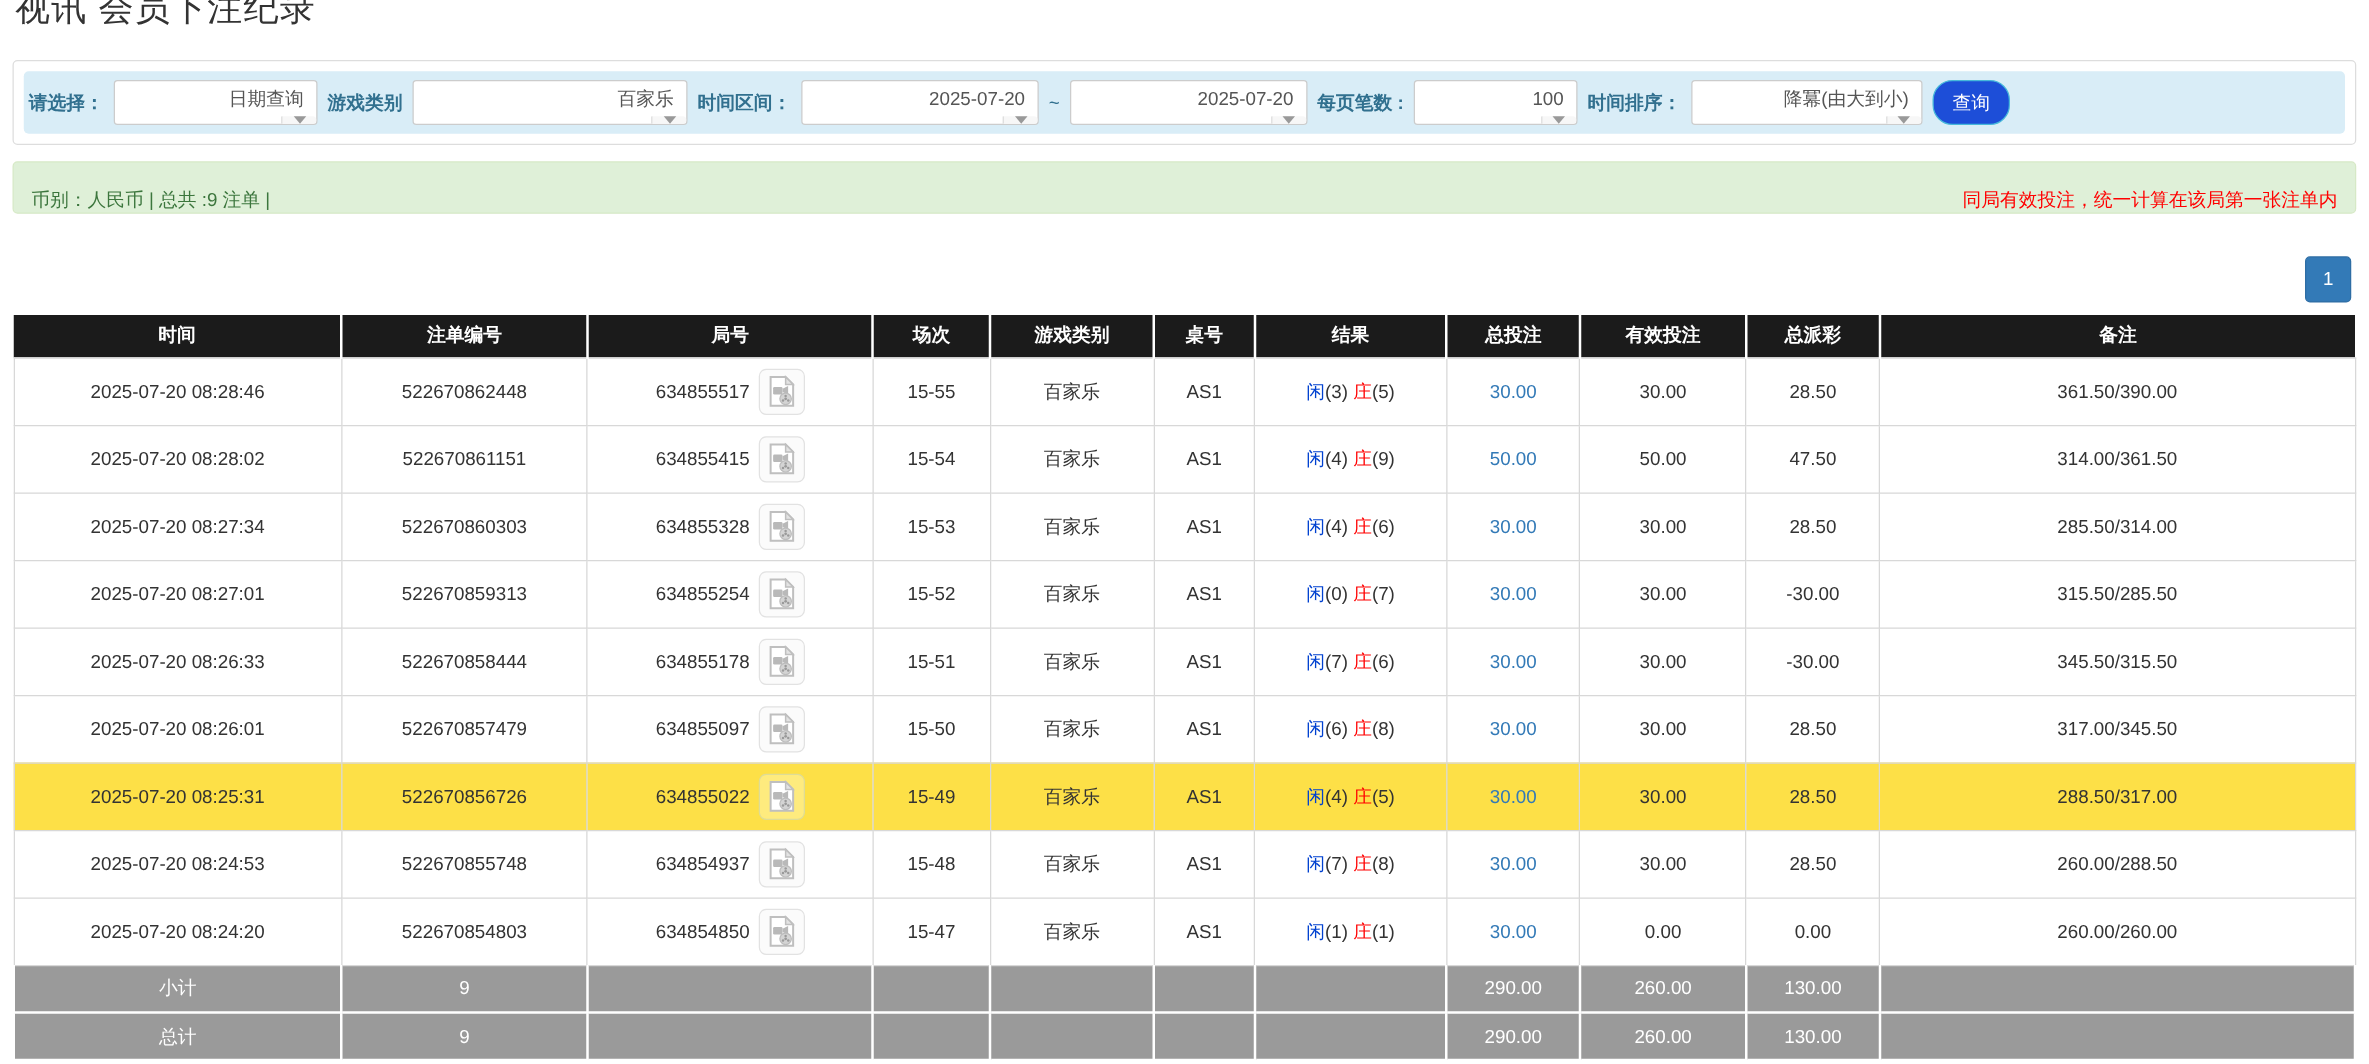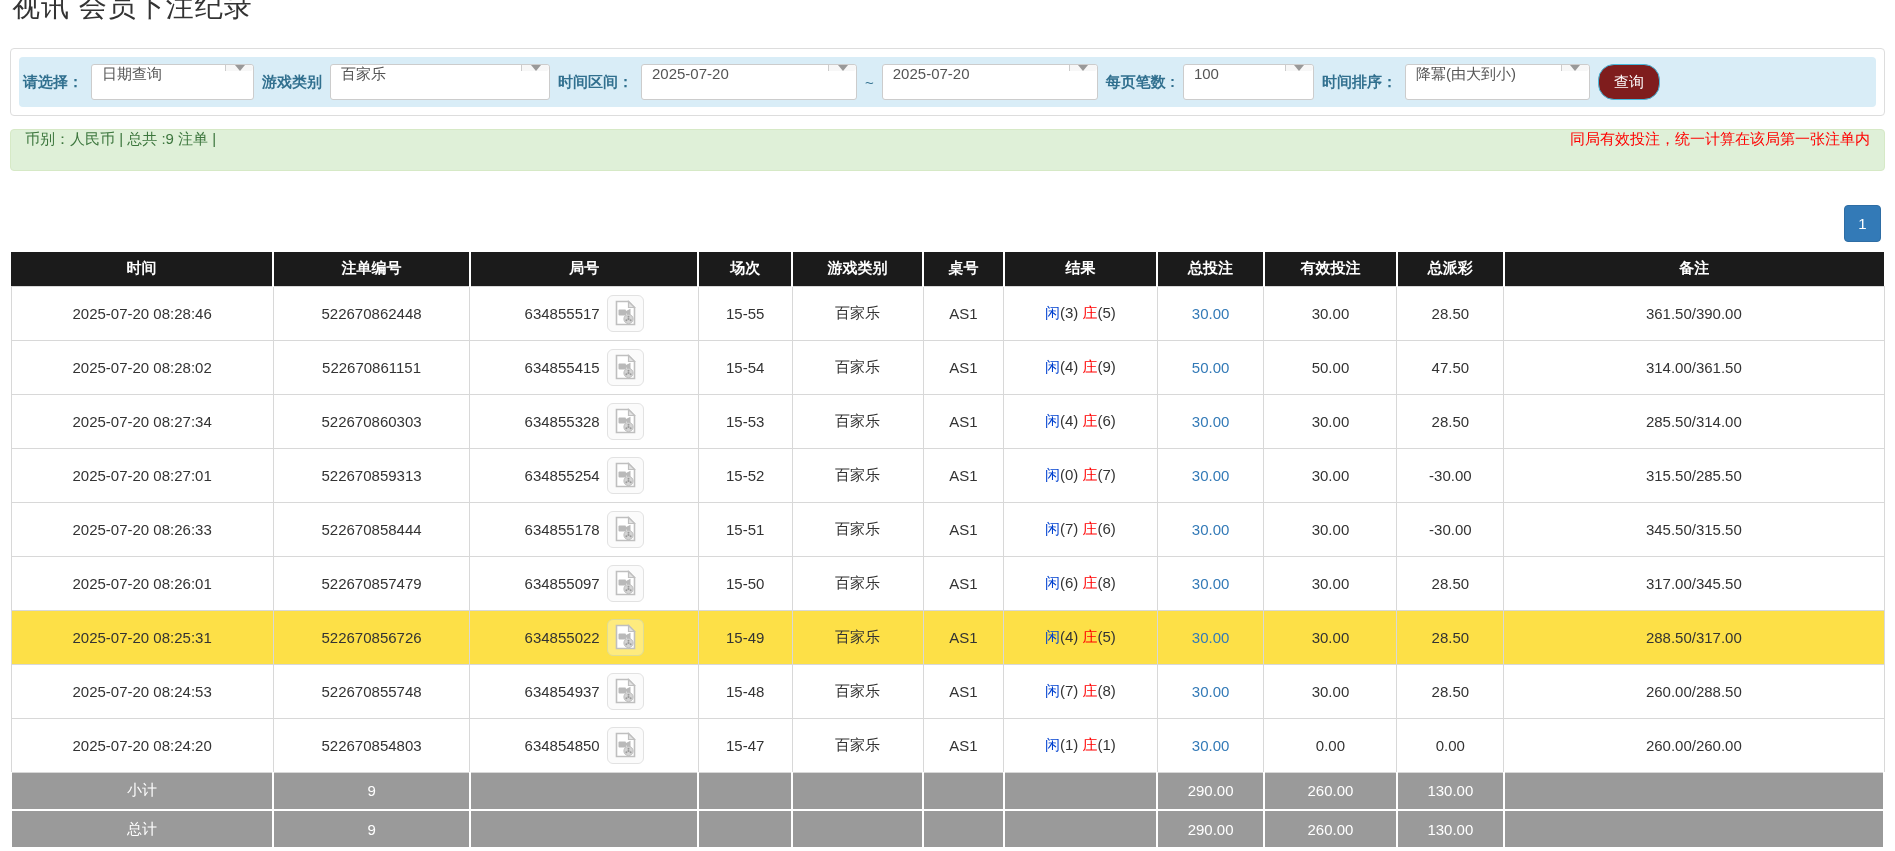--- a/index.html
+++ b/index.html
@@ -6,32 +6,32 @@
   html,body { width:1895px; height:851px; overflow:hidden; background:#fff;
     font-family:"Liberation Sans","DejaVu Sans",sans-serif; color:#333; }
   .page { padding:0 10px; }
 
   h1.title { font-size:28px; font-weight:500; color:#333; margin:-12px 0 22px 2px; letter-spacing:1px; white-space:nowrap; }
 
   
   .filter-panel { border:1px solid #ddd; border-radius:4px; background:#fff; padding:8px; }
   .filter-bar { background:#d9edf7; border-radius:4px; padding:7px 4px; display:flex; align-items:center; gap:8px; }
   .flabel { color:#31708f; font-weight:bold; font-size:15px; white-space:nowrap; }
-  .dropdown { background:#fff; border:1px solid #ccc; border-radius:3px; height:36px; display:flex; align-items:flex-start; cursor:pointer; }
+  .dropdown { background:#fff; border:1px solid #ccc; border-radius:3px; height:36px; display:flex; align-items:flex-end; cursor:pointer;flex-direction:column; }
   .dropdown .val { padding:0 10px; font-size:15px; color:#555; flex:1; display:flex; align-items:center; white-space:nowrap; overflow:hidden; }
   .arrow-seg { width:28px; border-left:1px solid #ccc; background:#f7f7f7; display:flex; align-items:center; justify-content:center; border-radius:0 3px 3px 0; }
   .caret { width:0; height:0; border-left:5px solid transparent; border-right:5px solid transparent; border-top:6px solid #999; }
-  .w-select{width:163px}.w-game{width:220px}.w-date{width:216px}.w-size{width:131px}.w-sort{width:185px}
+  .w-select{width:163px}.w-game{width:220px}.w-date{width:190px}.w-size{width:131px}.w-sort{width:185px}
   .tilde { color:#31708f; font-size:15px; }
-  .search-btn { background:#7f1d1d; border:1px solid #46b8da; color:#fff; font-size:15px;
+  .search-btn { background:#1d4ed8; border:1px solid #46b8da; color:#fff; font-size:15px;
     border-radius:16px; height:36px; padding:0 15px; cursor:pointer; }
 
   
   .alert-bar { margin-top:13px; background:#dff0d8; border:1px solid #d6e9c6; border-radius:4px;
-    padding:0 14px; height:42px; display:flex; justify-content:space-between; align-items:flex-start; font-size:15px; }
+    padding:0 14px; height:42px; display:flex; justify-content:space-between; align-items:flex-end; font-size:15px; }
   .alert-left { color:#3c763d; }
   .alert-right { color:#ff0000; }
 
   
   .pagination-row { margin-top:34px; display:flex; justify-content:flex-end; height:37px; }
   .page-btn { width:37px; height:37px; margin-right:4px; background:#337ab7; border:1px solid #2e6da4;
     color:#fff; border-radius:4px; font-size:15px; cursor:pointer; }
 
   
   table { margin-top:10px; width:100%; border-collapse:collapse; font-size:15px; table-layout:fixed; }

